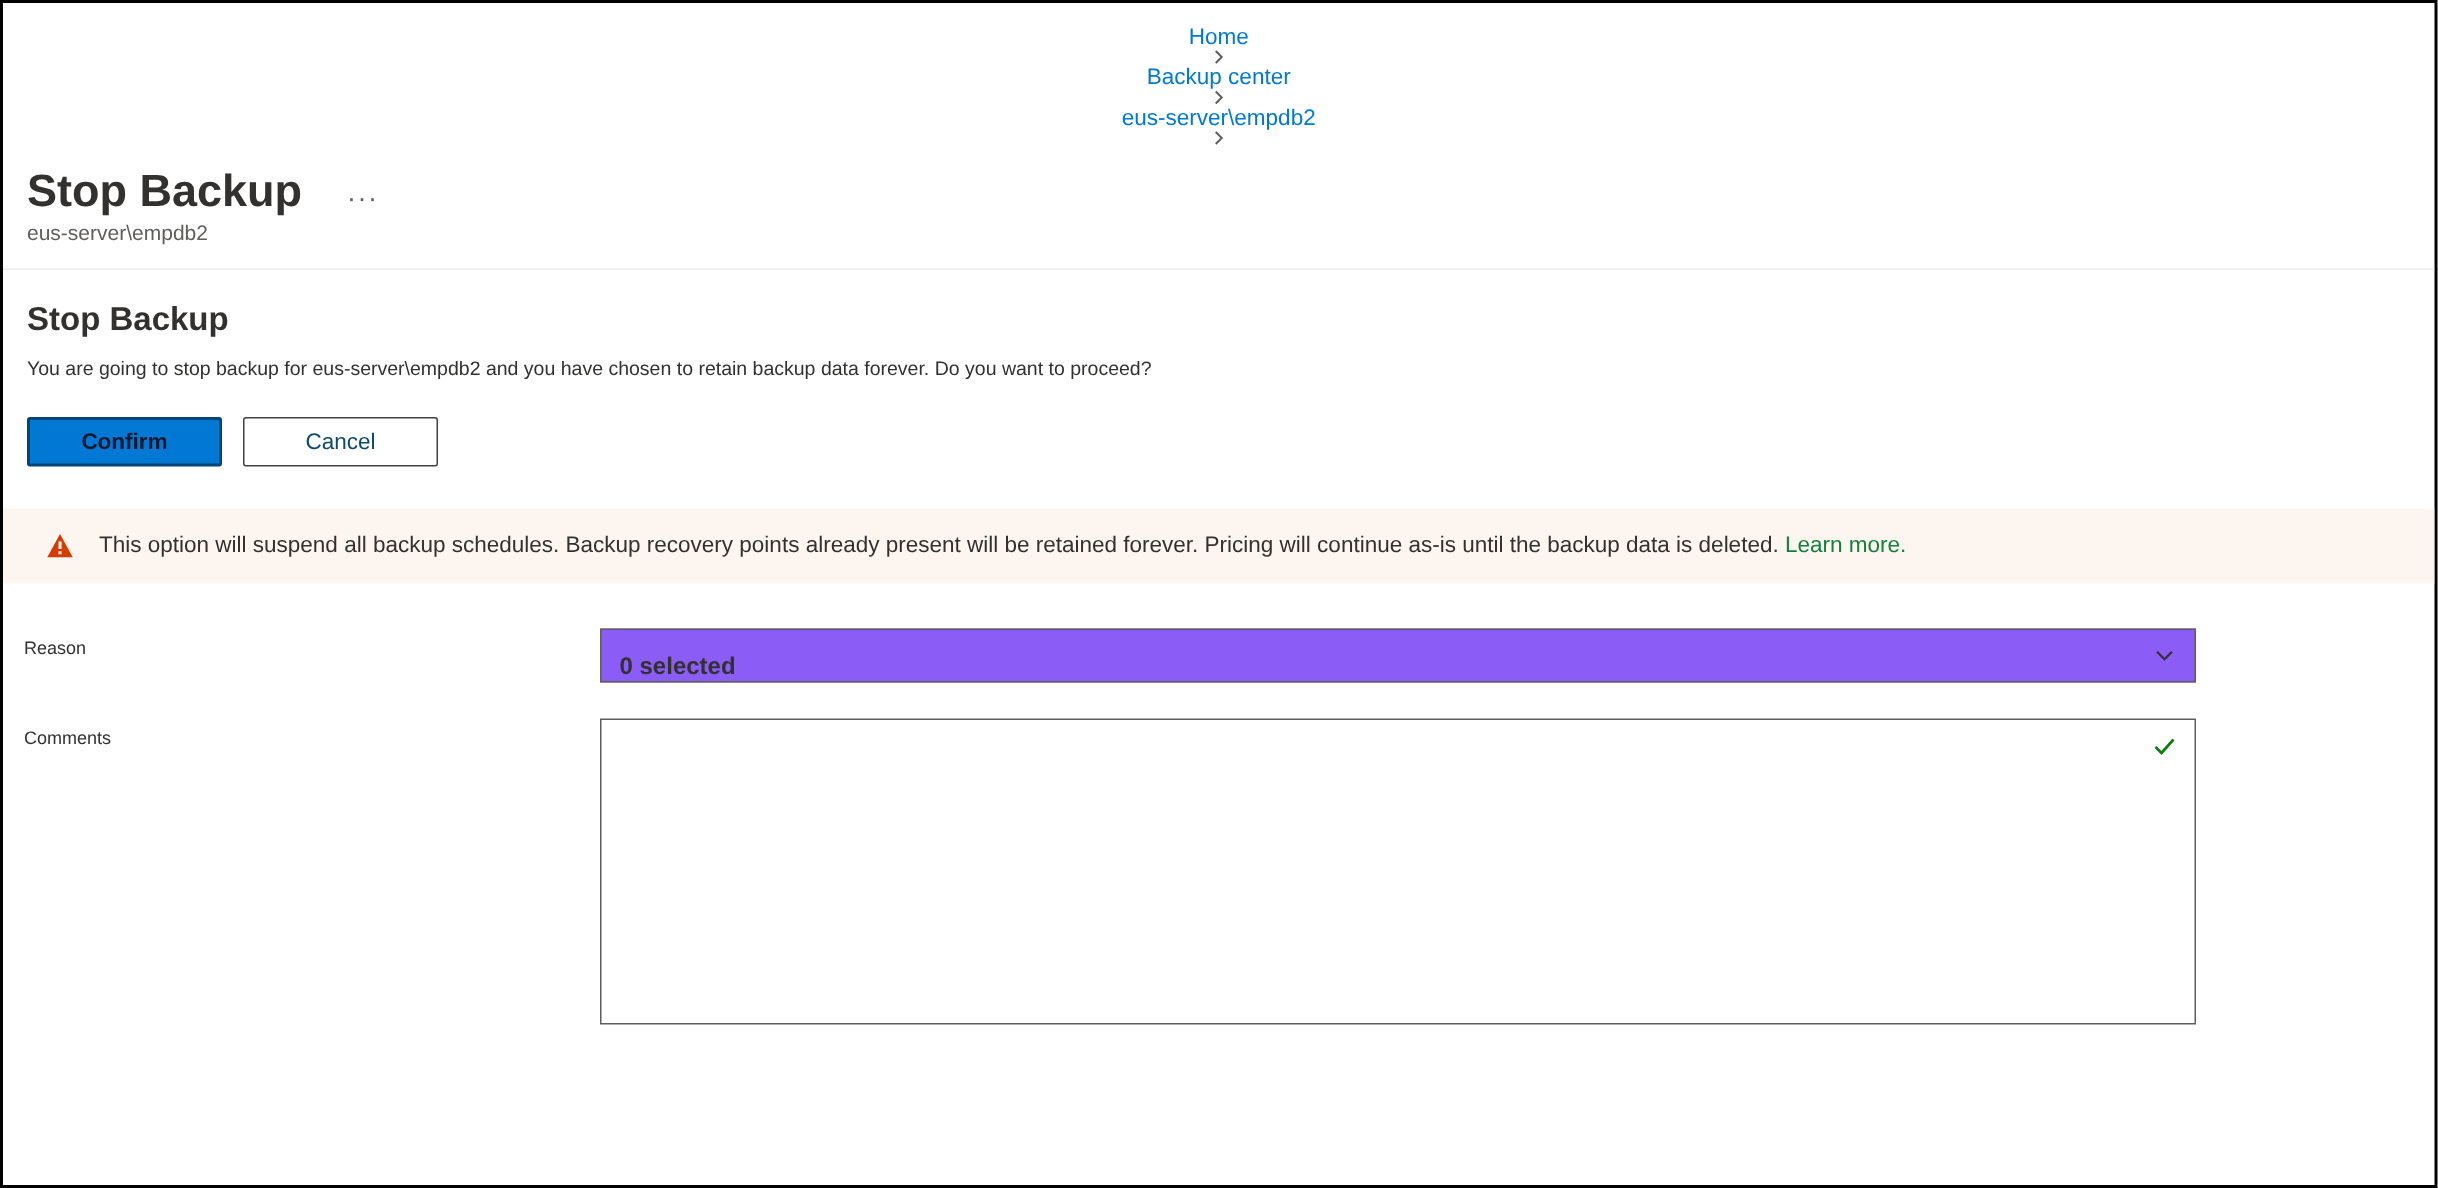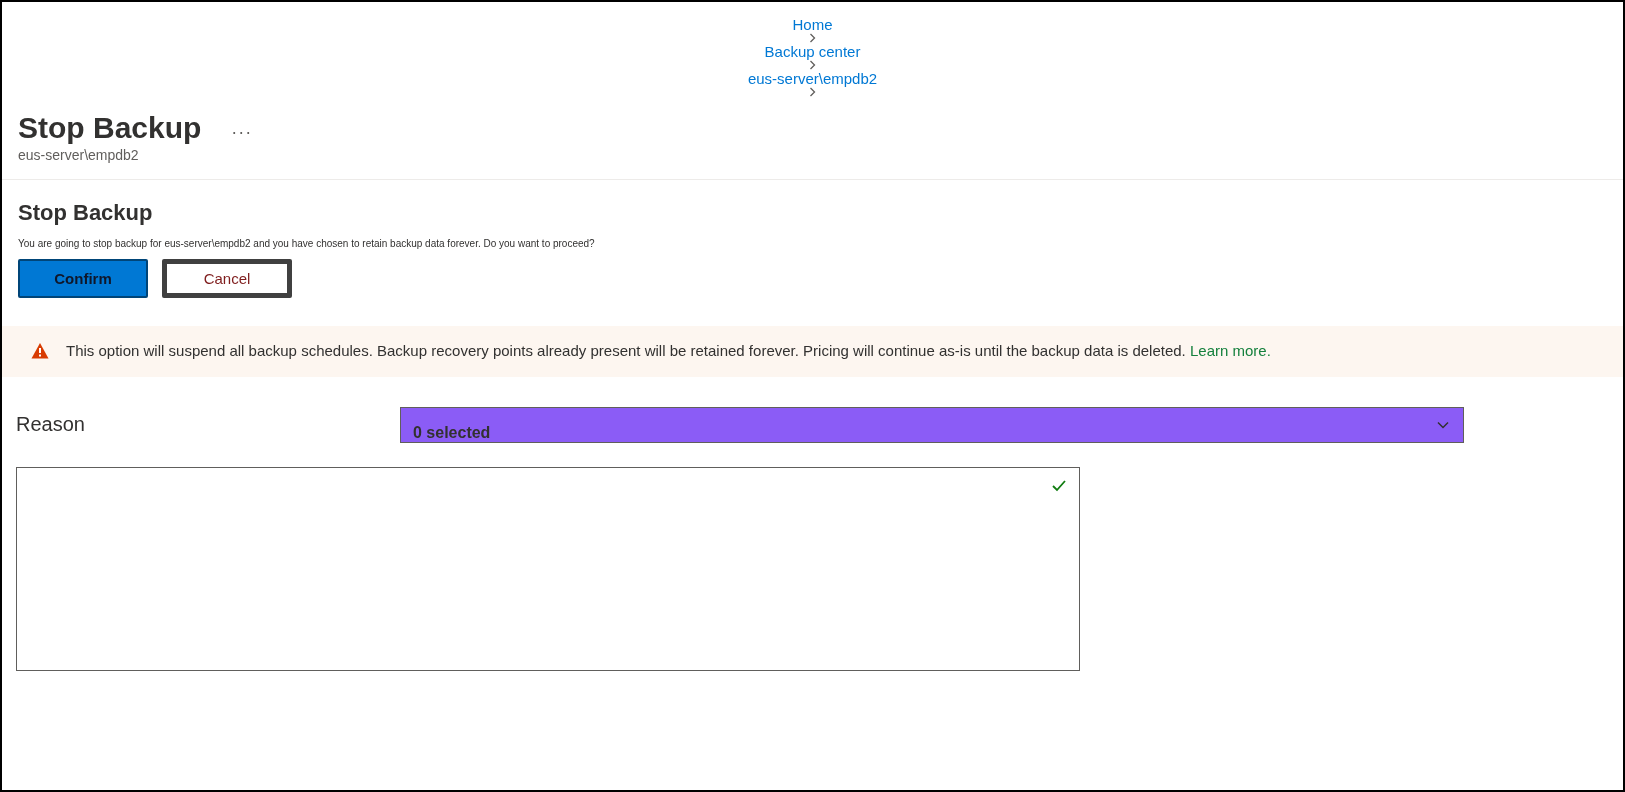--- a/index.html
+++ b/index.html
@@ -62,23 +62,23 @@
     .content {
       padding: 20px 16px 4px 16px;
     }
     .section-title {
       font-size: 22px;
       font-weight: 600;
       color: #323130;
       margin-bottom: 10px;
     }
     .description {
-      font-size: 10px;
-      color: #323130;
-      margin-bottom: 8px;
+      font-size: 13px;
+      color: #323130;
+      margin-bottom: 22px;
       line-height: 1.5;
     }
     .button-row {
       display: flex;
       gap: 14px;
       margin-bottom: 24px;
     }
     .btn {
       min-width: 130px;
       padding: 6px 20px;
@@ -89,22 +89,22 @@
       text-align: center;
     }
     .btn-primary {
       background: #0078d4;
       color: #0f172a;
       border: 2px solid #004578;
       font-weight: 600;
     }
     .btn-secondary {
       background: #ffffff;
-      color: #7f1d1d;
-      border: 5px solid #404040;
+      color: #0c4a6e;
+      border: 1px solid #404040;
     }
     .info-bar {
       display: flex;
       align-items: center;
       background: #fdf6f0;
       padding: 14px 28px;
       margin-bottom: 30px;
       gap: 16px;
     }
     .warning-icon {
@@ -124,21 +124,21 @@
     }
     .form-area {
       padding: 0 14px;
     }
     .form-row {
       display: flex;
       margin-bottom: 24px;
     }
     .form-label {
       width: 384px;
-      font-size: 20px;
+      font-size: 12px;
       color: #323130;
       padding-top: 6px;
     }
     .form-control {
       flex: 0 0 1064px;
     }
     .select-box {
       position: relative;
       width: 100%;
       height: 36px;
@@ -245,20 +245,21 @@
         <span class="chevron">
           <svg width="16" height="16" viewBox="0 0 16 16">
               <path d="M3 5.5 L8 10.5 L13 5.5" stroke="#323130" stroke-width="1.5" fill="none"></path>
             </svg>
         </span>
       </div>
     </div>
   </div>
 
   <div class="form-row">
+    <div class="form-label">Comments</div>
     <div class="form-control">
       <div class="textarea-wrap">
         <textarea class="textarea-box" value="" style=""></textarea>
         <span class="check-icon">
           <svg width="18" height="18" viewBox="0 0 18 18">
               <path d="M3 9 L7 13 L15 4" stroke="#107c10" stroke-width="1.8" fill="none"></path>
             </svg>
         </span>
       </div>
     </div>

